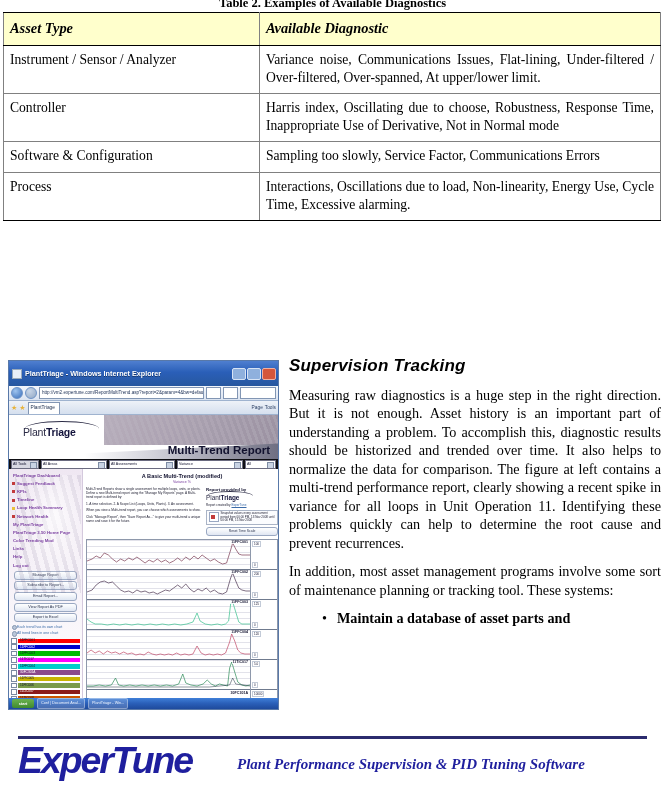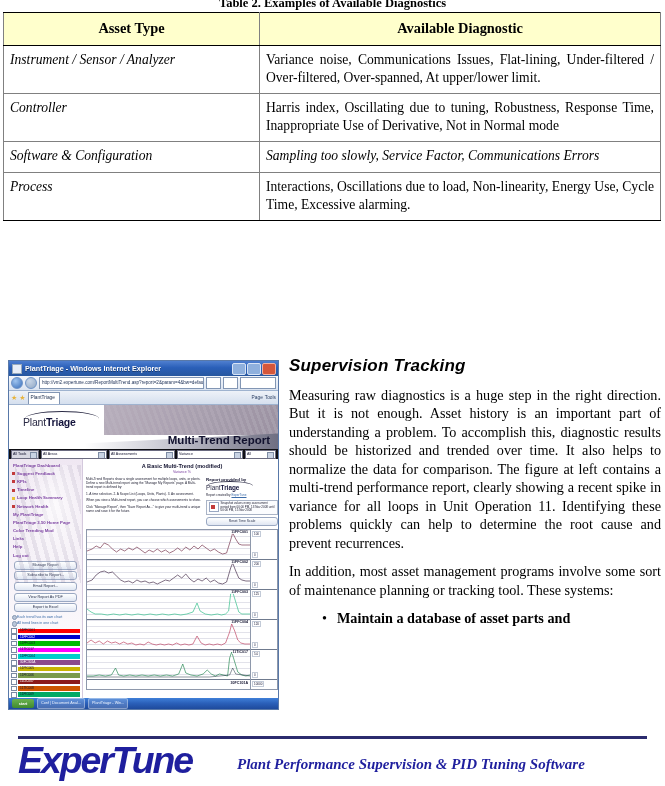--- a/index.html
+++ b/index.html
@@ -45,34 +45,35 @@
     border: 1px solid #808080;
     vertical-align: top;
     padding: 5px 6px 6px 6px;
     font-size: 13.6px;
     line-height: 1.33;
   }
   .diag-table thead th {
     background: #ffffcc;
     font-weight: bold;
     font-size: 14.4px;
-    text-align: center;
+    text-align: left;
     padding: 6px 6px 7px 6px;
     border-top: 1.6px solid #000;
     border-bottom: 1.6px solid #000;
+    font-style: italic;
   }
   .diag-table tbody tr:last-child td {
     border-bottom: 1.6px solid #000;
   }
   .col-asset { width: 243px; }
   .cell-justify {
     text-align: justify;
     text-justify: inter-word;
   }
-  .cell-left { text-align: left; font-style: italic; }
+  .cell-left { text-align: left; }
 
   
   .lower {
     position: absolute;
     left: 0; top: 352px;
     width: 665px;
     height: 380px;
   }
 
   
@@ -81,21 +82,21 @@
     left: 8px; top: 8px;
     width: 271px;
     height: 350px;
     background: #cfd9ea;
     border: 1px solid #5878a8;
     box-sizing: border-box;
     overflow: hidden;
     font-family: "Liberation Sans", sans-serif;
   }
   .ie-titlebar {
-    height: 15px;
+    height: 25px;
     background: linear-gradient(to bottom,#4f7fd0 0%,#2a5fb8 45%,#27579f 100%);
     display: flex;
     align-items: center;
     padding: 0 2px 0 3px;
     box-sizing: border-box;
   }
   .ie-ico {
     width: 8px; height: 8px;
     background: #e8eef8;
     border: 1px solid #9ab;
@@ -595,21 +596,21 @@
       <th>Available Diagnostic</th>
     </tr>
   </thead>
   <tbody>
     <tr>
       <td class="col-asset cell-left">Instrument / Sensor / Analyzer</td>
       <td class="cell-justify">Variance noise, Communications Issues, Flat-lining, Under-filtered / Over-filtered, Over-spanned, At upper/lower limit.</td>
     </tr>
     <tr>
       <td class="col-asset cell-left">Controller</td>
-      <td class="cell-justify">Harris index, Oscillating due to tuning, Robustness, Response Time, Inappropriate Use of Derivative, Not in Normal mode</td>
+      <td class="cell-justify">Harris index, Oscillating due to choose, Robustness, Response Time, Inappropriate Use of Derivative, Not in Normal mode</td>
     </tr>
     <tr>
       <td class="col-asset cell-left">Software &amp; Configuration</td>
       <td class="cell-left">Sampling too slowly, Service Factor, Communications Errors</td>
     </tr>
     <tr>
       <td class="col-asset cell-left">Process</td>
       <td class="cell-justify">Interactions, Oscillations due to load, Non-linearity, Energy Use, Cycle Time, Excessive alarming.</td>
     </tr>
   </tbody>

